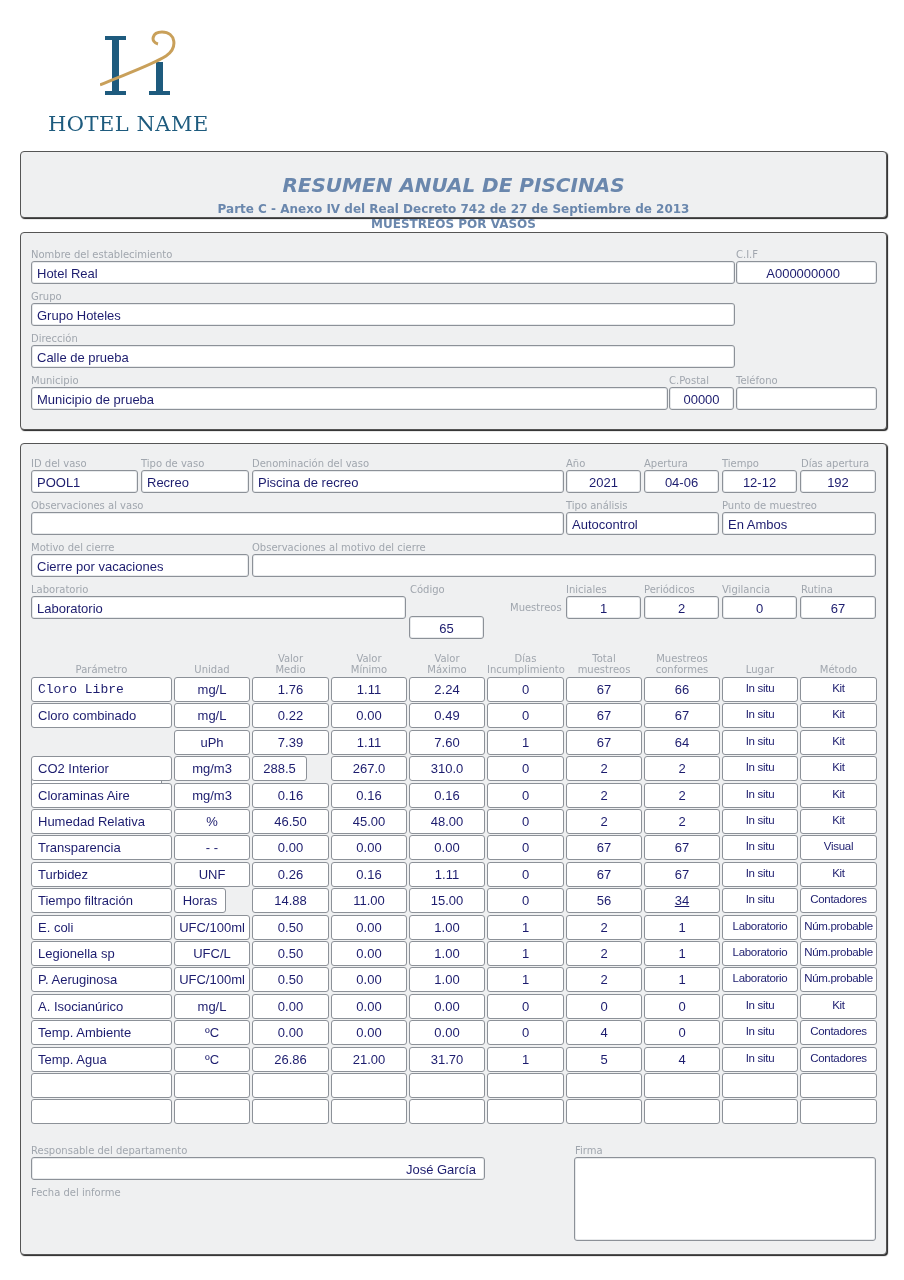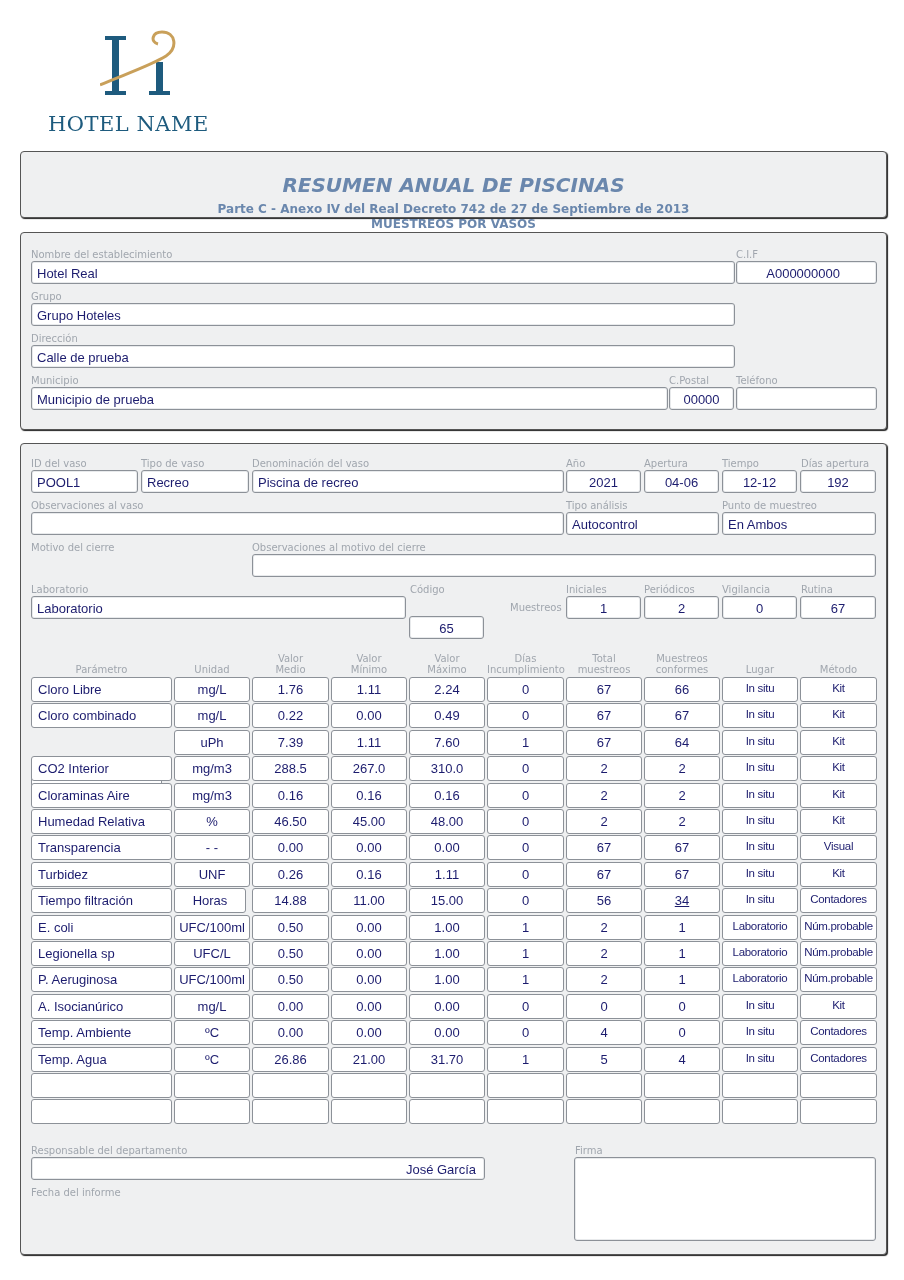--- a/index.html
+++ b/index.html
@@ -79,20 +79,21 @@
   <div class="box c" style="left:779px;top:26px;width:76px;">192</div>
 
   <div class="lbl" style="left:10px;top:56px;">Observaciones al vaso</div>
   <div class="box" style="left:10px;top:68px;width:533px;"></div>
   <div class="lbl" style="left:545px;top:56px;">Tipo análisis</div>
   <div class="box" style="left:545px;top:68px;width:153px;">Autocontrol</div>
   <div class="lbl" style="left:701px;top:56px;">Punto de muestreo</div>
   <div class="box" style="left:701px;top:68px;width:154px;">En Ambos</div>
 
   <div class="lbl" style="left:10px;top:98px;">Motivo del cierre</div>
+  <div class="box" style="left:10px;top:110px;width:218px;">Cierre por vacaciones</div>
   <div class="lbl" style="left:231px;top:98px;">Observaciones al motivo del cierre</div>
   <div class="box" style="left:231px;top:110px;width:624px;"></div>
 
   <div class="lbl" style="left:10px;top:140px;">Laboratorio</div>
   <div class="box" style="left:10px;top:152px;width:375px;">Laboratorio</div>
   <div class="lbl" style="left:389px;top:140px;">Código</div>
   <div class="box c" style="left:388px;top:152px;width:75px;margin-top:20px;">65</div>
   <div class="lbl" style="left:489px;top:158px;">Muestreos</div>
   <div class="lbl" style="left:545px;top:140px;">Iniciales</div>
   <div class="box c" style="left:545px;top:152px;width:75px;">1</div>
@@ -114,21 +115,21 @@
 Máximo</div>
       <div class="hdr" style="left: 466px; width: 77px; top: 209px; white-space: pre;">Días
 Incumplimiento</div>
       <div class="hdr" style="left: 545px; width: 76px; top: 209px; white-space: pre;">Total
 muestreos</div>
       <div class="hdr" style="left: 623px; width: 76px; top: 209px; white-space: pre;">Muestreos
 conformes</div>
       <div class="hdr" style="left: 701px; width: 76px; top: 220px; white-space: pre;">Lugar</div>
       <div class="hdr" style="left: 779px; width: 77px; top: 220px; white-space: pre;">Método</div>
       <div>
-        <div class="cell left" style="left: 10px; width: 141px; top: 233px;">Cloro Libre</div>
+        <div class="cell left" style="left: 10px; width: 141px; top: 233px; font-family: Liberation Mono, monospace;">Cloro Libre</div>
         <div class="cell" style="left: 153px; width: 76px; top: 233px;">mg/L</div>
         <div class="cell" style="left: 231px; width: 77px; top: 233px;">1.76</div>
         <div class="cell" style="left: 310px; width: 76px; top: 233px;">1.11</div>
         <div class="cell" style="left: 388px; width: 76px; top: 233px;">2.24</div>
         <div class="cell" style="left: 466px; width: 77px; top: 233px;">0</div>
         <div class="cell" style="left: 545px; width: 76px; top: 233px;">67</div>
         <div class="cell" style="left: 623px; width: 76px; top: 233px;">66</div>
         <div class="cell small" style="left: 701px; width: 76px; top: 233px;">In situ</div>
         <div class="cell small" style="left: 779px; width: 77px; top: 233px;">Kit</div>
       </div>
@@ -152,21 +153,21 @@
         <div class="cell" style="left: 388px; width: 76px; top: 285.8px;">7.60</div>
         <div class="cell" style="left: 466px; width: 77px; top: 285.8px;">1</div>
         <div class="cell" style="left: 545px; width: 76px; top: 285.8px;">67</div>
         <div class="cell" style="left: 623px; width: 76px; top: 285.8px;">64</div>
         <div class="cell small" style="left: 701px; width: 76px; top: 285.8px;">In situ</div>
         <div class="cell small" style="left: 779px; width: 77px; top: 285.8px;">Kit</div>
       </div>
       <div>
         <div class="cell left" style="left: 10px; width: 141px; top: 312.2px;">CO2 Interior</div>
         <div class="cell" style="left: 153px; width: 76px; top: 312.2px;">mg/m3</div>
-        <div class="cell" style="left: 231px; width: 77px; top: 312.2px;">288.5</div>
+        <div class="cell" style="left: 231px; width: 55px; top: 312.2px;">288.5</div>
         <div class="cell" style="left: 310px; width: 76px; top: 312.2px;">267.0</div>
         <div class="cell" style="left: 388px; width: 76px; top: 312.2px;">310.0</div>
         <div class="cell" style="left: 466px; width: 77px; top: 312.2px;">0</div>
         <div class="cell" style="left: 545px; width: 76px; top: 312.2px;">2</div>
         <div class="cell" style="left: 623px; width: 76px; top: 312.2px;">2</div>
         <div class="cell small" style="left: 701px; width: 76px; top: 312.2px;">In situ</div>
         <div class="cell small" style="left: 779px; width: 77px; top: 312.2px;">Kit</div>
       </div>
       <div>
         <div class="cell left" style="left: 10px; width: 141px; top: 338.6px;">Cloraminas Aire</div>
@@ -211,21 +212,21 @@
         <div class="cell" style="left: 310px; width: 76px; top: 417.8px;">0.16</div>
         <div class="cell" style="left: 388px; width: 76px; top: 417.8px;">1.11</div>
         <div class="cell" style="left: 466px; width: 77px; top: 417.8px;">0</div>
         <div class="cell" style="left: 545px; width: 76px; top: 417.8px;">67</div>
         <div class="cell" style="left: 623px; width: 76px; top: 417.8px;">67</div>
         <div class="cell small" style="left: 701px; width: 76px; top: 417.8px;">In situ</div>
         <div class="cell small" style="left: 779px; width: 77px; top: 417.8px;">Kit</div>
       </div>
       <div>
         <div class="cell left" style="left: 10px; width: 141px; top: 444.2px;">Tiempo filtración</div>
-        <div class="cell" style="left: 153px; width: 72px; top: 444.2px;">Horas</div>
+        <div class="cell" style="left: 153px; width: 52px; top: 444.2px;">Horas</div>
         <div class="cell" style="left: 231px; width: 77px; top: 444.2px;">14.88</div>
         <div class="cell" style="left: 310px; width: 76px; top: 444.2px;">11.00</div>
         <div class="cell" style="left: 388px; width: 76px; top: 444.2px;">15.00</div>
         <div class="cell" style="left: 466px; width: 77px; top: 444.2px;">0</div>
         <div class="cell" style="left: 545px; width: 76px; top: 444.2px;">56</div>
         <div class="cell" style="left: 623px; width: 76px; top: 444.2px; text-decoration: underline;">34</div>
         <div class="cell small" style="left: 701px; width: 76px; top: 444.2px;">In situ</div>
         <div class="cell small" style="left: 779px; width: 77px; top: 444.2px;">Contadores</div>
       </div>
       <div>

